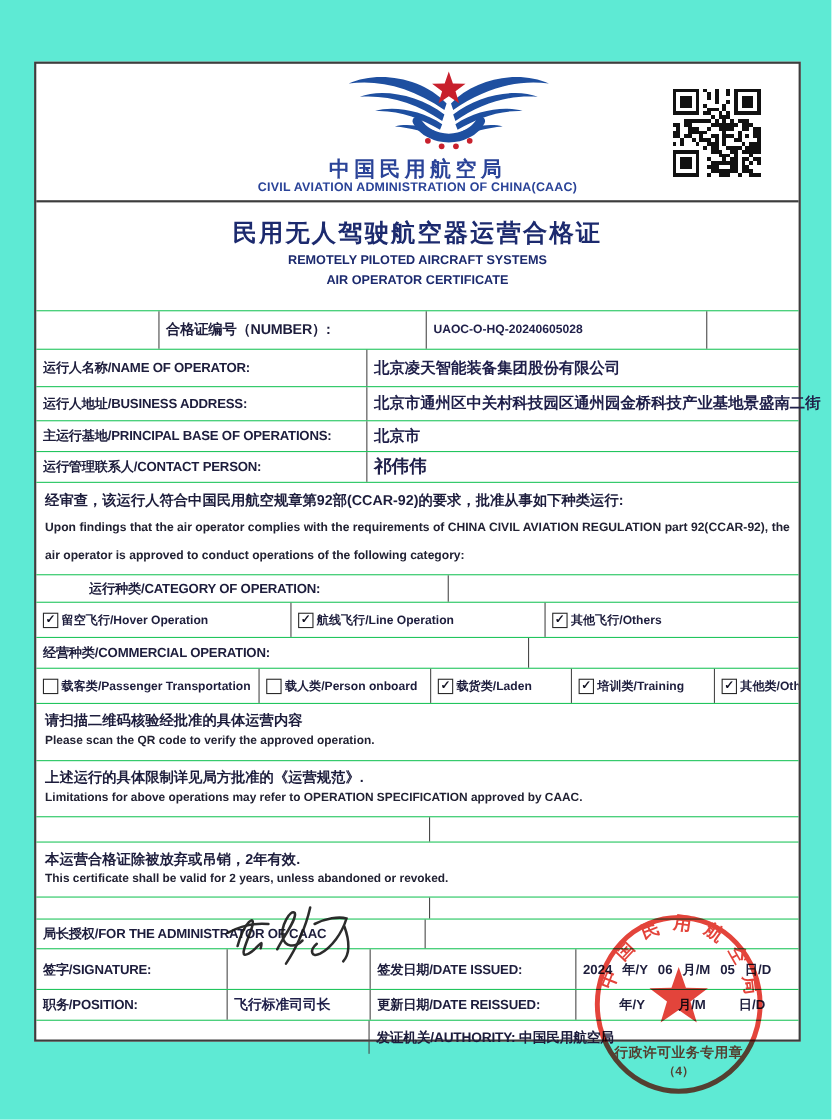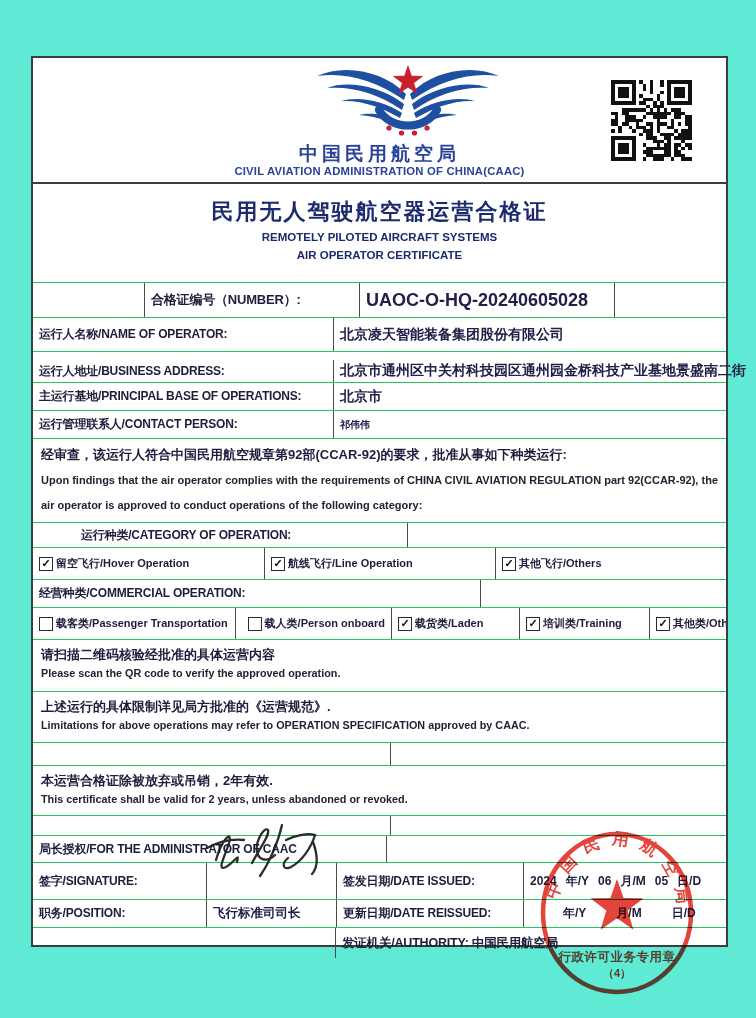--- a/index.html
+++ b/index.html
@@ -19,33 +19,33 @@
           font-size:19px;font-weight:700;letter-spacing:4px;color:#2a4398;}
   .org-en{position:absolute;top:107px;left:0;width:100%;text-align:center;
           font-size:11.3px;font-weight:700;letter-spacing:0.2px;color:#2a4398;}
   .qr{position:absolute;left:575px;top:19px;width:87px;height:87px;}
   
   .r-title{height:86px;display:block;text-align:center;}
   .t-cn{margin-top:13px;font-size:22px;font-weight:700;letter-spacing:2px;color:#1c2a6e;}
   .t-en{font-size:11.5px;font-weight:700;color:#1c2a6e;line-height:1.3;margin-top:3px;}
   
   .r-number{height:35px;}
-  .r-name{height:34px;} .r-addr{height:31px;align-items:flex-end;} .r-base{height:28px;} .r-contact{height:28px;}
+  .r-name{height:34px;} .r-addr{height:31px;} .r-base{height:28px;} .r-contact{height:28px;}
   .w111{width:111px;flex:none;} .w215{width:215px;flex:none;} .w255{width:255px;flex:none;}
   .w300{width:300px;flex:none;} .grow{flex:1 1 auto;}
   .nowrap{white-space:nowrap;overflow:visible;}
   
   .r-para{height:84px;display:block;padding:5px 8px 0 8px;}
   .p-cn{font-size:13px;font-weight:600;margin:2px 0 4px 0;color:#1d1d3c;}
   .p-en{font-size:11px;font-weight:700;text-align:justify;line-height:2.25;color:#222233;}
   
   .r-cat{height:25px;} .r-comm{height:28px;}
   .w359{width:375px;flex:none;padding-left:48px;} .w495{width:448px;flex:none;}
   .r-catbox{height:32px;} .r-commbox{height:32px;}
-  .w231{width:231px;flex:none;} .w202{width:202px;flex:none;} .w156{width:156px;flex:none;justify-content:flex-end;}
+  .w231{width:231px;flex:none;} .w202{width:202px;flex:none;} .w156{width:156px;flex:none;}
   .w105{width:105px;flex:none;} .w130f{width:130px;flex:none;margin-left:23px;}
   .opt{font-weight:700;font-size:11px;white-space:nowrap;}
   .cb{width:12px;height:12px;border:1.5px solid #2a2a2a;display:inline-flex;flex:none;
       align-items:center;justify-content:center;margin-right:3px;background:#fff;}
   .cb.checked::after{content:"✓";font-size:11px;font-weight:700;color:#101020;line-height:1;}
   
   .note{display:block;padding:4px 8px 0 8px;}
   .r-qrnote{height:52px;} .r-spec{height:51px;} .r-valid{height:50px;}
   .n-cn{font-size:13px;font-weight:700;margin:2px 0 3px 0;}
   .n-en{font-size:10.8px;font-weight:700;color:#222233;}
@@ -288,42 +288,42 @@
 
     <div class="row r-title">
       <div class="t-cn">民用无人驾驶航空器运营合格证</div>
       <div class="t-en">REMOTELY PILOTED AIRCRAFT SYSTEMS</div>
       <div class="t-en">AIR OPERATOR CERTIFICATE</div>
     </div>
 
     <div class="row r-number">
       <div class="c w111"></div>
       <div class="c w215 bl lab" style="font-size:13px;">合格证编号（NUMBER）:</div>
-      <div class="c w255 bl val" style="font-size:18px;">UAOC-O-HQ-20240605028</div>
+      <div class="c w255 bl val" style="font-size:11px;margin-left:28px;">UAOC-O-HQ-20240605028</div>
       <div class="c grow bl"></div>
     </div>
 
     <div class="row r-name">
       <div class="c w300 lab">运行人名称/NAME OF OPERATOR:</div>
       <div class="c grow bl val" style="font-size:14px;">北京凌天智能装备集团股份有限公司</div>
     </div>
 
     <div class="row r-addr">
       <div class="c w300 lab">运行人地址/BUSINESS ADDRESS:</div>
       <div class="c grow bl val nowrap" style="font-size:14px;">北京市通州区中关村科技园区通州园金桥科技产业基地景盛南二街</div>
     </div>
 
     <div class="row r-base">
       <div class="c w300 lab">主运行基地/PRINCIPAL BASE OF OPERATIONS:</div>
       <div class="c grow bl val" style="font-size:14px;">北京市</div>
     </div>
 
     <div class="row r-contact">
       <div class="c w300 lab">运行管理联系人/CONTACT PERSON:</div>
-      <div class="c grow bl val" style="font-size:10px;">祁伟伟</div>
+      <div class="c grow bl val" style="font-size:16px;">祁伟伟</div>
     </div>
 
     <div class="row r-para">
       <div class="p-cn">经审查，该运行人符合中国民用航空规章第92部(CCAR-92)的要求，批准从事如下种类运行:</div>
       <div class="p-en">Upon findings that the air operator complies with the requirements of CHINA CIVIL AVIATION REGULATION part 92(CCAR-92), the air operator is approved to conduct operations of the following category:</div>
     </div>
 
     <div class="row r-cat">
       <div class="c w359 lab" style="border-right:1px solid #4a4a4a;">运行种类/CATEGORY OF OPERATION:</div>
       <div class="c grow"></div>

